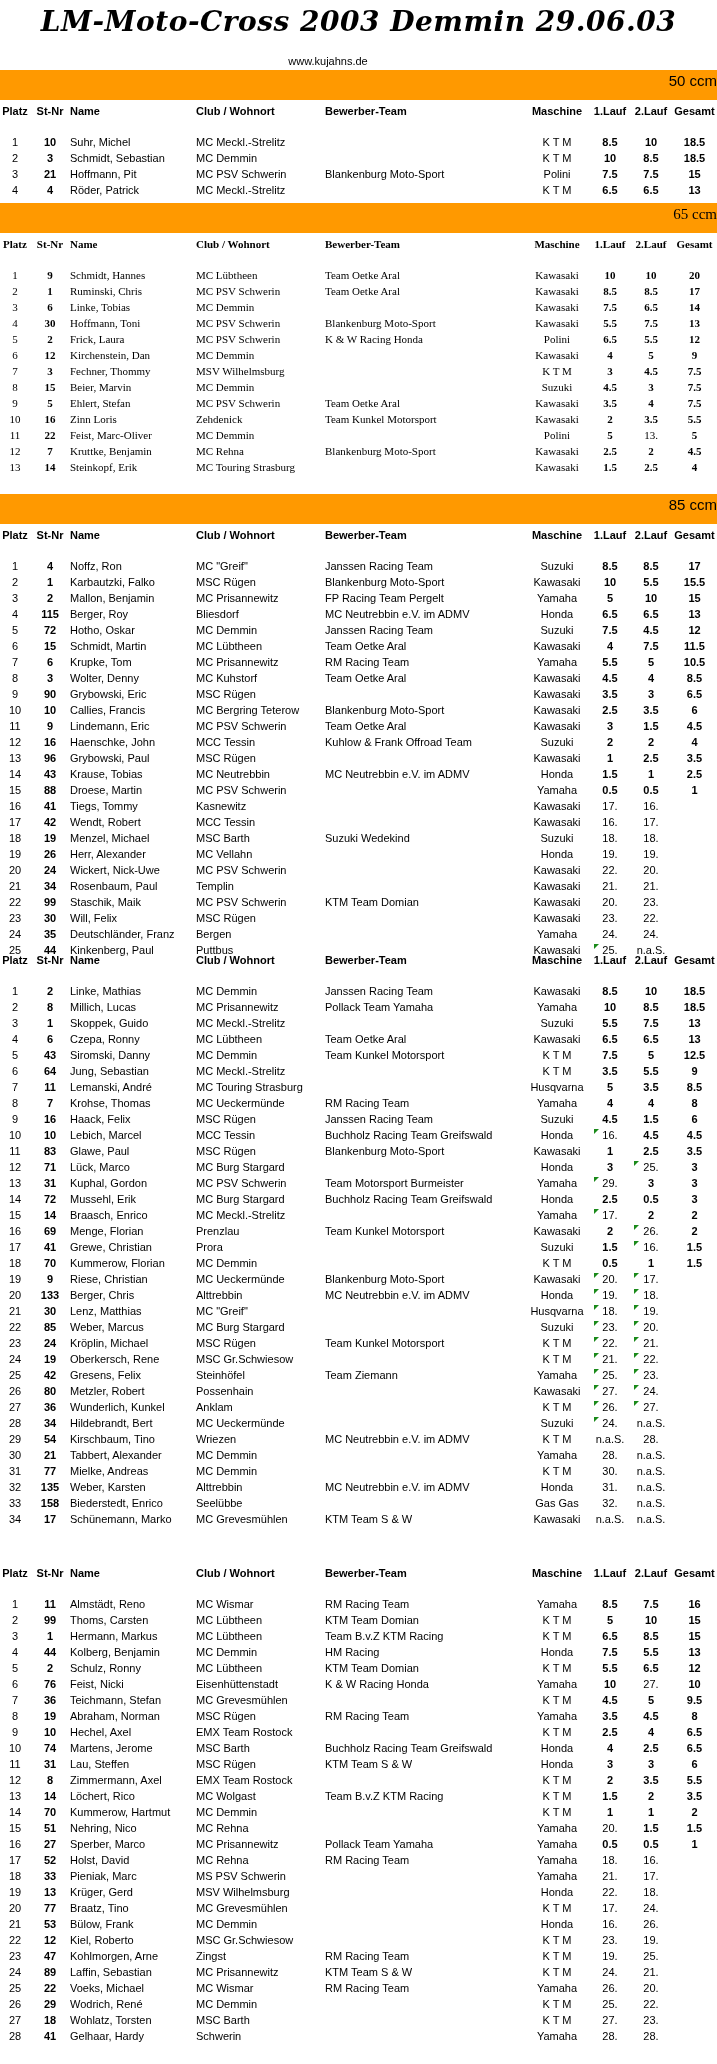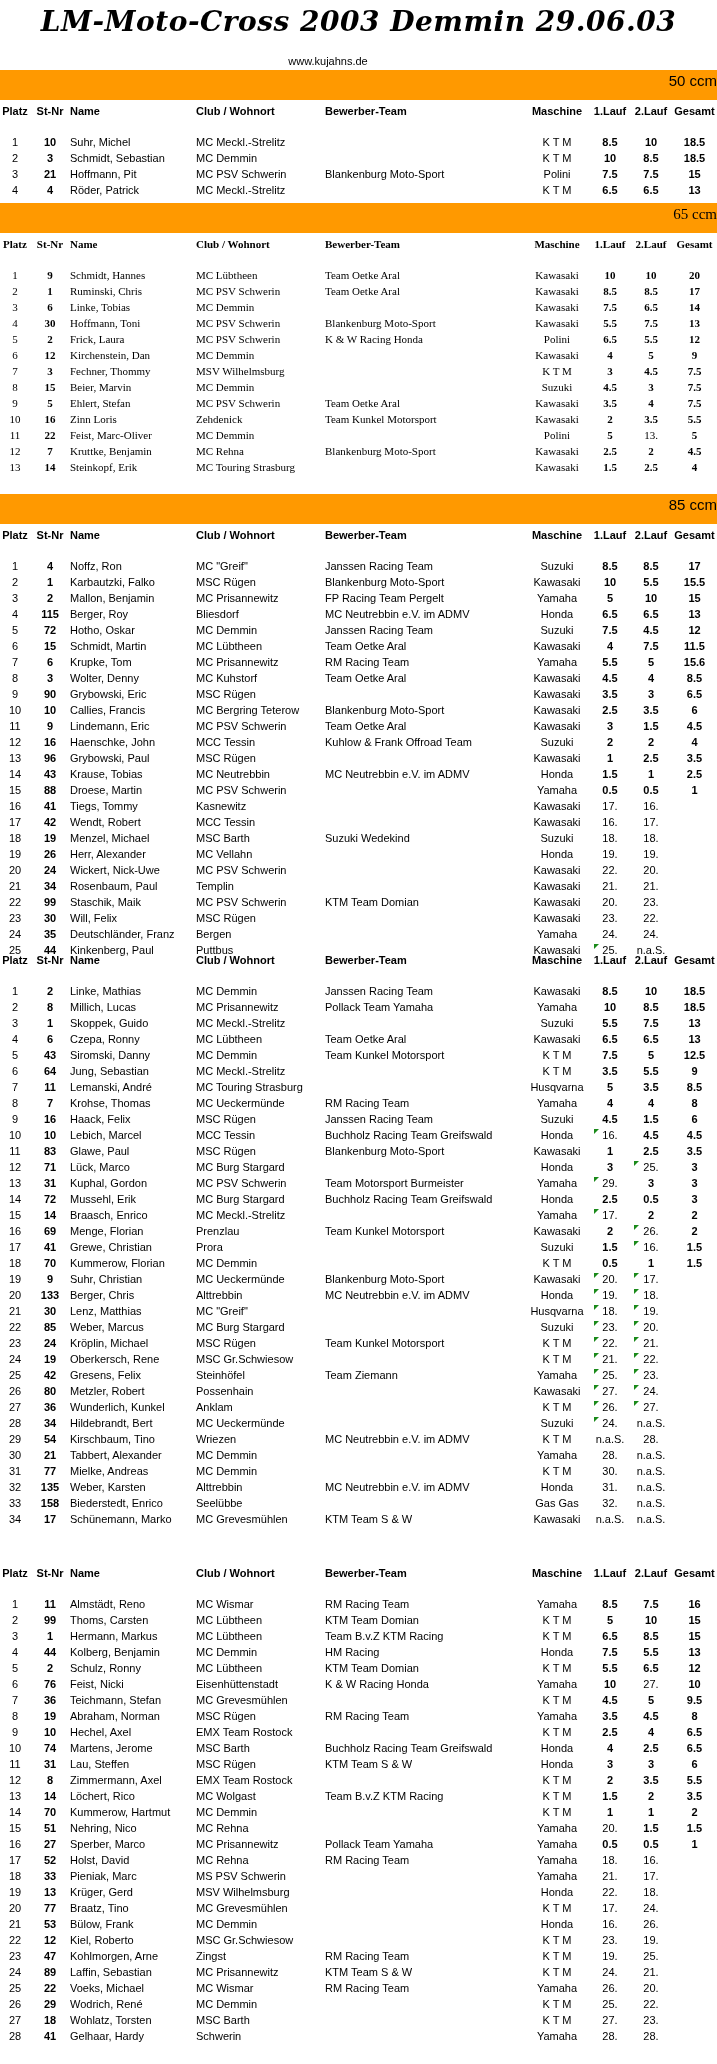--- a/index.html
+++ b/index.html
@@ -344,21 +344,21 @@
   </div>
         <div class="row">
     <span class="c platz">7</span>
     <span class="c stnr">6</span>
     <span class="c name">Krupke, Tom</span>
     <span class="c club">MC Prisannewitz</span>
     <span class="c team">RM Racing Team</span>
     <span class="c masch">Yamaha</span>
     <span class="c l1 pts">5.5</span>
     <span class="c l2 pts">5</span>
-    <span class="c ges pts">15.6</span>
+    <span class="c ges pts">10.5</span>
   </div>
         <div class="row">
     <span class="c platz">8</span>
     <span class="c stnr">3</span>
     <span class="c name">Wolter, Denny</span>
     <span class="c club">MC Kuhstorf</span>
     <span class="c team">Team Oetke Aral</span>
     <span class="c masch">Kawasaki</span>
     <span class="c l1 pts">4.5</span>
     <span class="c l2 pts">4</span>
@@ -761,21 +761,21 @@
     <span class="c club">MC Demmin</span>
     <span class="c team"></span>
     <span class="c masch">K T M</span>
     <span class="c l1 pts">0.5</span>
     <span class="c l2 pts">1</span>
     <span class="c ges pts">1.5</span>
   </div>
         <div class="row">
     <span class="c platz">19</span>
     <span class="c stnr">9</span>
-    <span class="c name">Suhr, Christian</span>
+    <span class="c name">Riese, Christian</span>
     <span class="c club">MC Ueckermünde</span>
     <span class="c team">Blankenburg Moto-Sport</span>
     <span class="c masch">Kawasaki</span>
     <span class="c l1 pos mark">20.</span>
     <span class="c l2 pos mark">17.</span>
     <span class="c ges pts"></span>
   </div>
         <div class="row">
     <span class="c platz">20</span>
     <span class="c stnr">133</span>

